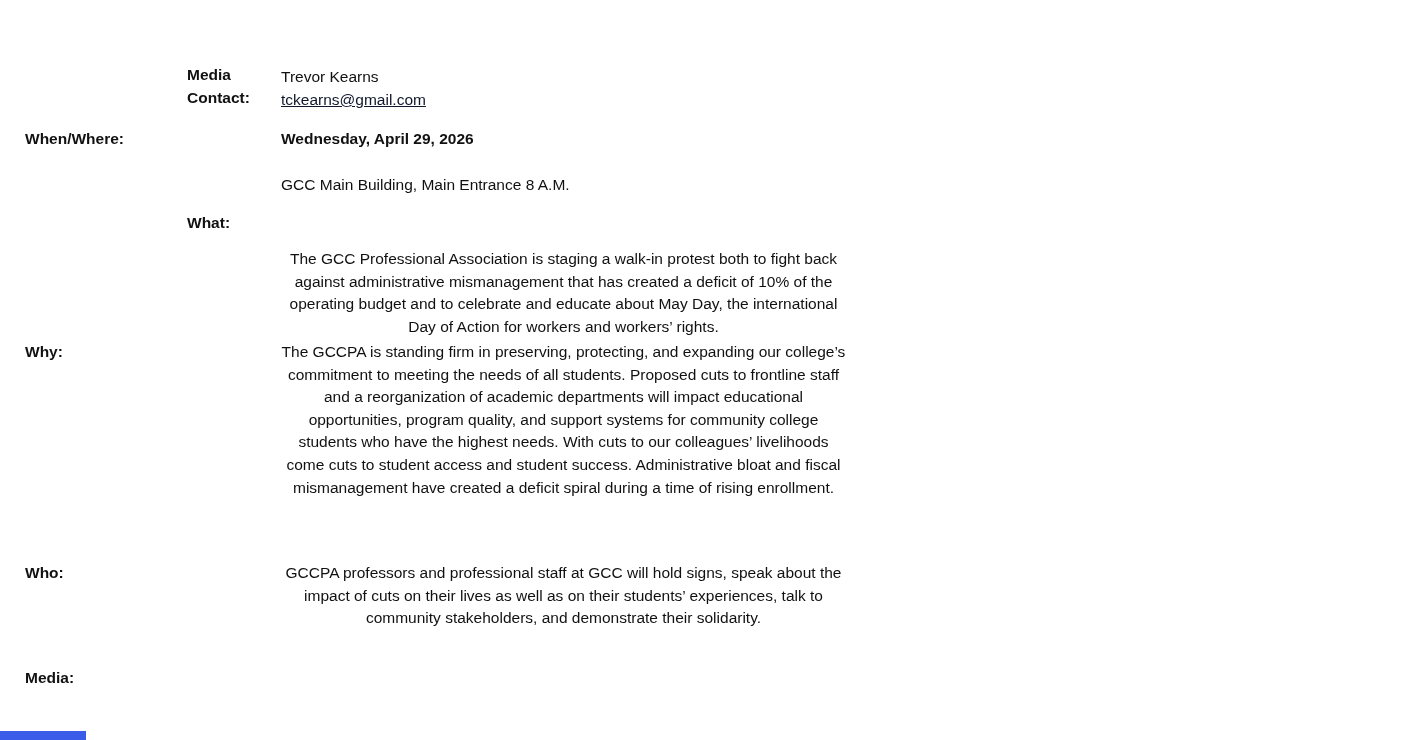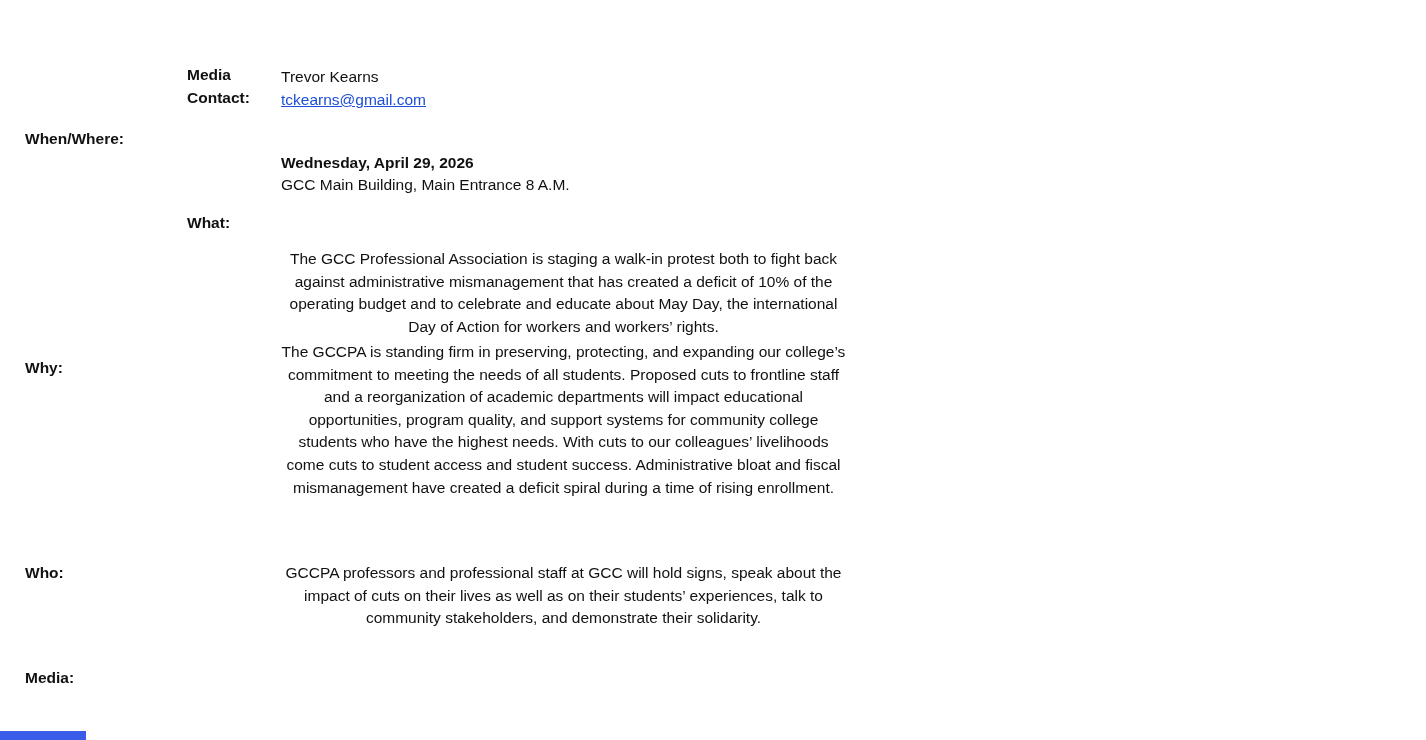--- a/index.html
+++ b/index.html
@@ -57,31 +57,31 @@
 </style>
 </head>
 <body style="background: rgb(255, 255, 255); color: rgb(17, 17, 17);">
 
 <div class="page">
 
 
   <div class="label label-col-b wrap-label" style="top:64px;">Media Contact:</div>
   <div class="value" style="top:66px;">Trevor Kearns</div>
   <div class="value" style="top:89px;">
-    <a class="email-link" style="color: #1d4ed8;">tckearns@gmail.com</a>
+    <a class="email-link" style="color: #0f172a;">tckearns@gmail.com</a>
   </div>
 
   <div class="label label-col-a" style="top:128px;">When/Where:</div>
-  <div class="value bold" style="top:128px;margin-top:24px;">Wednesday, April 29, 2026</div>
+  <div class="value bold" style="top:128px;">Wednesday, April 29, 2026</div>
   <div class="value" style="top:174px;">GCC Main Building, Main Entrance 8 A.M.</div>
 
   <div class="label label-col-b" style="top:212px;">What:</div>
   <div class="value para" style="top:212px;margin-top:36px;">The GCC Professional Association is staging a walk-in protest both to fight back against administrative mismanagement that has created a deficit of 10% of the operating budget and to celebrate and educate about May Day, the international Day of Action for workers and workers’ rights.</div>
 
-  <div class="label label-col-a" style="top:341px;margin-top:16px;">Why:</div>
+  <div class="label label-col-a" style="top:341px;">Why:</div>
   <div class="value para" style="top:341px;">The GCCPA is standing firm in preserving, protecting, and expanding our college’s commitment to meeting the needs of all students. Proposed cuts to frontline staff and a reorganization of academic departments will impact educational opportunities, program quality, and support systems for community college students who have the highest needs. With cuts to our colleagues’ livelihoods come cuts to student access and student success. Administrative bloat and fiscal mismanagement have created a deficit spiral during a time of rising enrollment.</div>
 
   <div class="label label-col-a" style="top:562px;">Who:</div>
   <div class="value para" style="top:562px;">GCCPA professors and professional staff at GCC will hold signs, speak about the impact of cuts on their lives as well as on their students’ experiences, talk to community stakeholders, and demonstrate their solidarity.</div>
 
   <div class="label label-col-a" style="top:667px;">Media:</div>
 
   <div class="partial-blue" style="background: rgb(58, 92, 232);"></div>
 
 </div>

